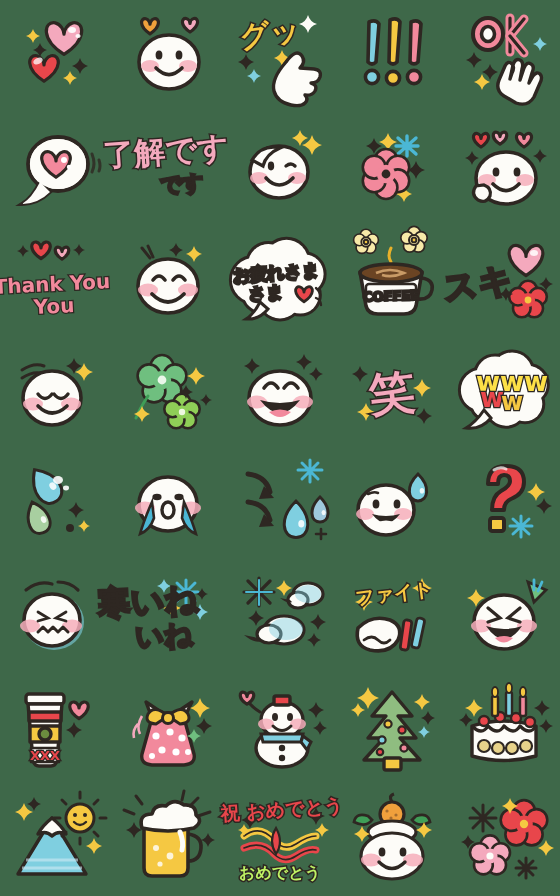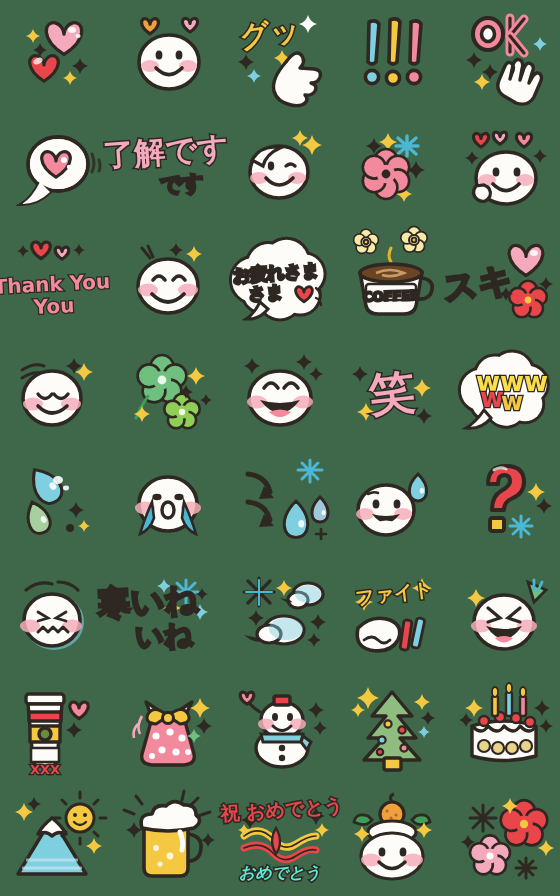--- a/index.html
+++ b/index.html
@@ -601,21 +601,21 @@
      <rect x="29" y="40" width="32" height="9" fill="#e8464b"></rect>
      <rect x="30" y="54" width="30" height="16" fill="#f5c842"></rect>
      <circle cx="45" cy="62" r="6" fill="#6b8c3f"></circle>
      <rect x="31" y="76" width="28" height="14" fill="#fdfcf8" stroke-width="2.6"></rect>
    </g>
           <path d="M 79 46.58 C 66.35 38.55 68.55 28.98 74.38 30.08 C 77.35 30.74 79 34.04 79 36.02 C 79 34.04 80.65 30.74 83.62 30.08 C 89.45 28.98 91.65 38.55 79 46.58 Z" fill="#f2899c" stroke="#2e2722" stroke-width="3.2" stroke-linejoin="round"></path>
           <path d="M74 50 Q75.76 56.24 82 58 Q75.76 59.76 74 66 Q72.24 59.76 66 58 Q72.24 56.24 74 50 Z" fill="#2e2722"></path>
         </svg>
       </div>
       <div class="jptext">
-        <span class="lat" style="position:absolute;left:50%;top:50%;transform:translate(-50%,-50%) translate(-11px,27px) rotate(0deg);font-size:13px;color:#e8464b;white-space:nowrap;margin-top:14px;">XXX</span>
+        <span class="lat" style="position:absolute;left:50%;top:50%;transform:translate(-50%,-50%) translate(-11px,27px) rotate(0deg);font-size:13px;color:#e8464b;white-space:nowrap;">XXX</span>
       </div>
     </div>
     <div class="cell" title="Pink polka dot gift bag with ribbon">
       <div class="art">
         <svg viewBox="0 0 112 112" xmlns="http://www.w3.org/2000/svg">
           <g stroke="#2e2722" stroke-width="3.4" stroke-linejoin="round">
      <path d="M40 46 q16 -10 32 0 l10 36 q2 10 -10 11 H40 q-12 -1 -10 -11 Z" fill="#f2899c"></path>
      <path d="M40 46 l-6 -16 l18 12 Z" fill="#fdfcf8"></path>
      <path d="M72 46 l8 -16 l-18 12 Z" fill="#fdfcf8"></path>
    </g>
@@ -776,21 +776,21 @@
    </g>
           <path d="M52 44 q8 14 0 26 q-8 -13 0 -26 Z" fill="#e8464b" stroke="#2e2722" stroke-width="2.2"></path>
           <path d="M26 27 Q27.98 34.02 35 36 Q27.98 37.98 26 45 Q24.02 37.98 17 36 Q24.02 34.02 26 27 Z" fill="#2e2722"></path>
           <path d="M92 23 Q93.98 30.02 101 32 Q93.98 33.98 92 41 Q90.02 33.98 83 32 Q90.02 30.02 92 23 Z" fill="#2e2722"></path>
           <path d="M98 39 Q99.54 44.46 105 46 Q99.54 47.54 98 53 Q96.46 47.54 91 46 Q96.46 44.46 98 39 Z" fill="#f5c842"></path>
           <path d="M20 40 Q21.32 44.68 26 46 Q21.32 47.32 20 52 Q18.68 47.32 14 46 Q18.68 44.68 20 40 Z" fill="#f5c842"></path>
         </svg>
       </div>
       <div class="jptext">
         <span class="jp" style="position:absolute;left:50%;top:50%;transform:translate(-50%,-50%) translate(2px,-30px) rotate(-4deg);font-size:19px;color:#e8464b;white-space:nowrap;">祝 おめでとう</span>
-        <span class="jp" style="position:absolute;left:50%;top:50%;transform:translate(-50%,-50%) translate(0px,33px) rotate(0deg);font-size:16px;color:#5eead4;white-space:nowrap;font-style:italic;">おめでとう</span>
+        <span class="jp" style="position:absolute;left:50%;top:50%;transform:translate(-50%,-50%) translate(0px,33px) rotate(0deg);font-size:16px;color:#bef264;white-space:nowrap;">おめでとう</span>
       </div>
     </div>
     <div class="cell" title="New Year rice cake face with orange">
       <div class="art">
         <svg viewBox="0 0 112 112" xmlns="http://www.w3.org/2000/svg">
           <g stroke="#2e2722" stroke-width="2.8" fill="#3f9e57">
      <path d="M32 32 q-12 -4 -14 6 q12 6 18 -2 Z"></path>
      <path d="M80 32 q12 -4 14 6 q-12 6 -18 -2 Z"></path>
    </g>
           <g stroke="#2e2722" stroke-width="3.2" stroke-linejoin="round">

